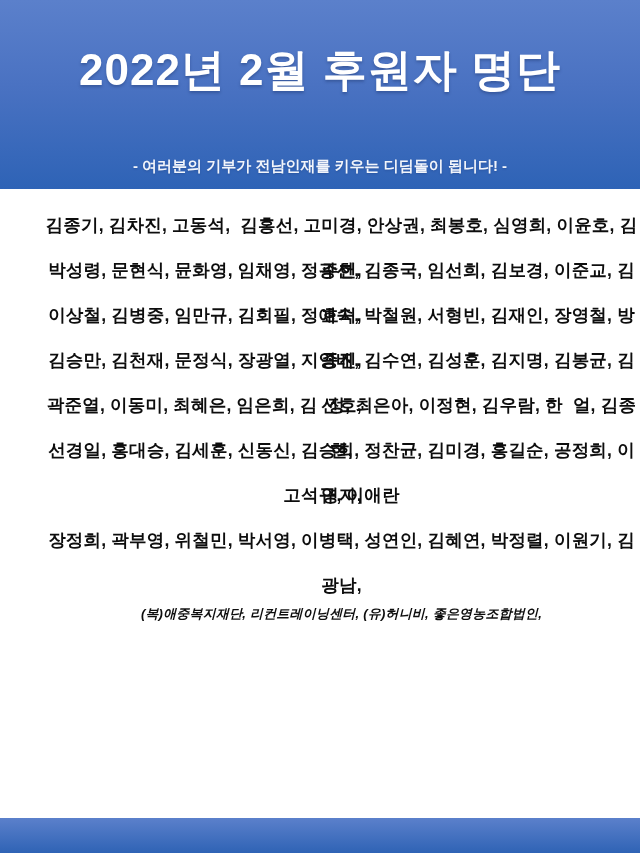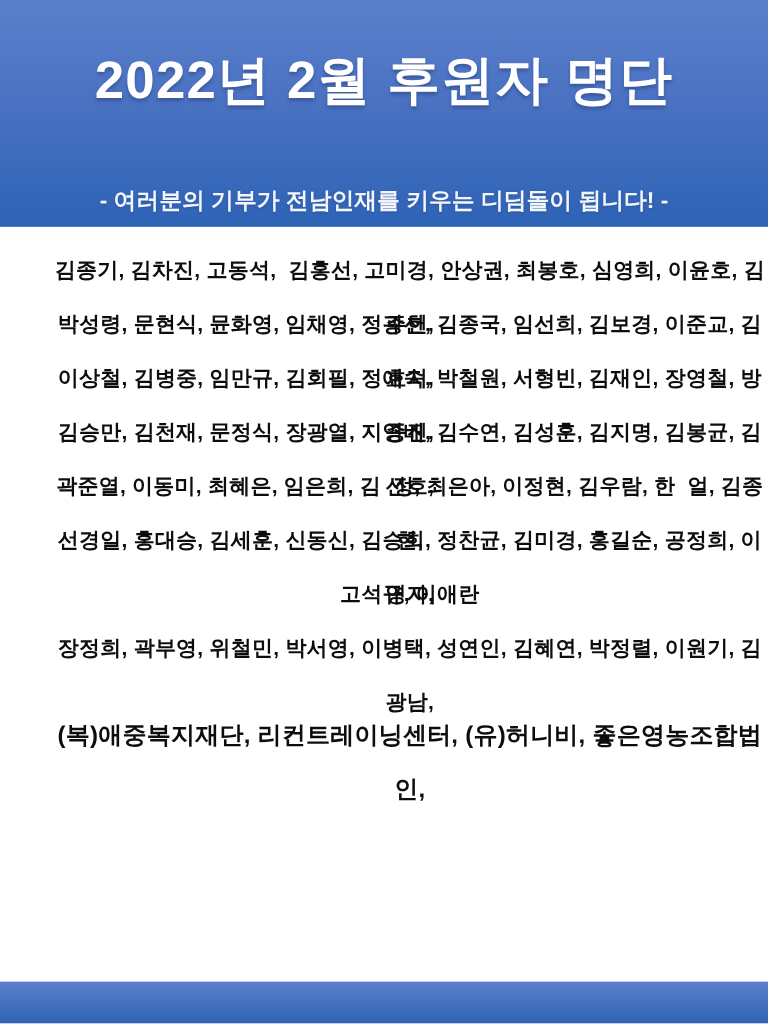--- a/index.html
+++ b/index.html
@@ -33,21 +33,21 @@
     color: #ffffff;
     font-size: 44px;
     font-weight: 800;
     letter-spacing: 1px;
     margin-top: 28px;
     text-shadow: 0 2px 3px rgba(20, 40, 90, 0.35);
     white-space: nowrap;
   }
   .header-subtitle {
     color: #f2f5fb;
-    font-size: 19px;
+    font-size: 15px;
     font-weight: 600;
     margin-top: 22px;
     text-shadow: 0 1px 2px rgba(20, 40, 90, 0.25);
     white-space: nowrap;
   }
   .body-area {
     flex: 1 1 auto;
     display: flex;
     flex-direction: column;
     align-items: center;
@@ -66,27 +66,28 @@
     height: 45px;
     white-space: pre-wrap;
     letter-spacing: 0.2px;
   }
   .orgs-block {
     width: 600px;
     text-align: center;
     margin-top: 28px;
   }
   .org-line {
-    font-size: 20px;
+    font-size: 13px;
     font-weight: 700;
     color: #0d0d0d;
     line-height: 45px;
     height: 45px;
     white-space: pre-wrap;
     letter-spacing: 0.2px;
+    font-style: italic;
   }
   .footer {
     height: 35px;
     flex: 0 0 35px;
     background: linear-gradient(to bottom, #5b80cb 0%, #2f63b5 100%);
   }
 </style>
 </head>
 <body>
 

